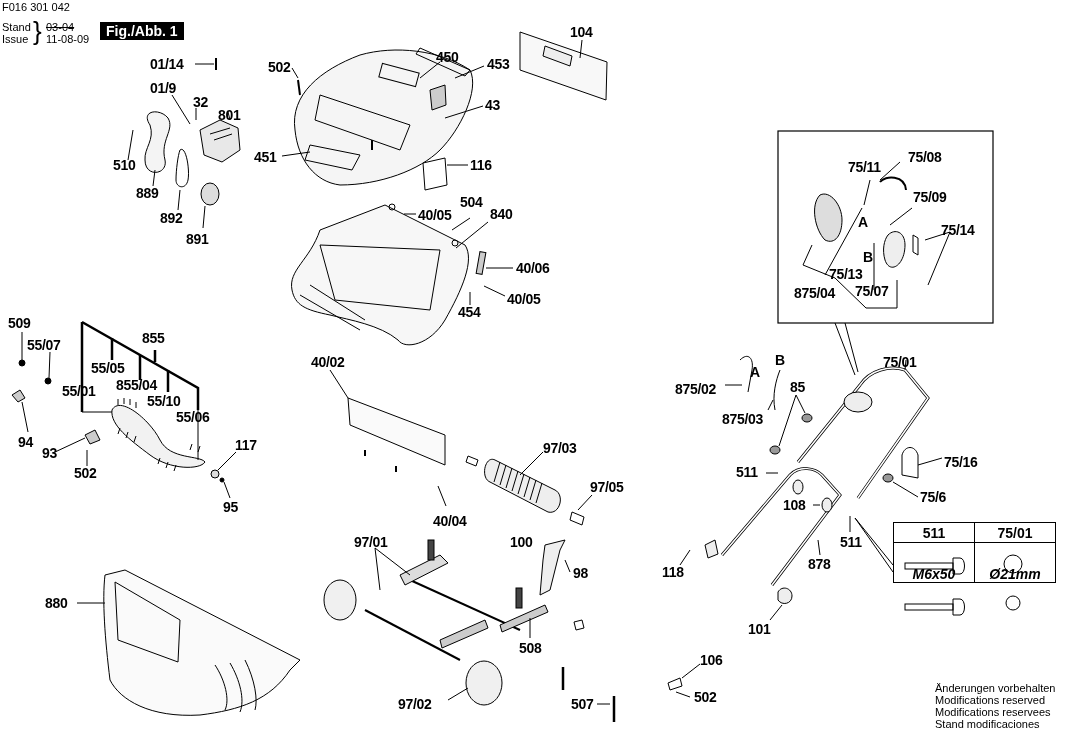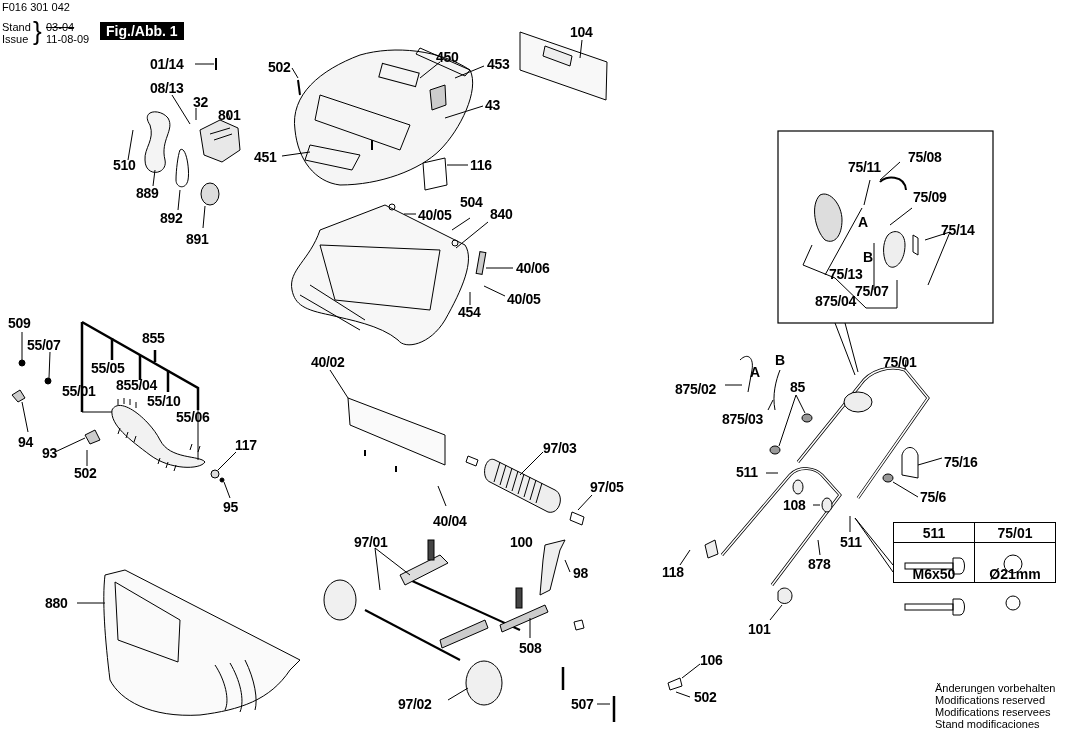--- a/index.html
+++ b/index.html
@@ -210,21 +210,21 @@
       <path d="M953 558 L960 558 C966 558 966 574 960 574 L953 574 Z"></path>
       <circle cx="1013" cy="564" r="9"></circle>
       <rect x="905" y="604" width="48" height="6"></rect>
       <path d="M953 599 L960 599 C966 599 966 615 960 615 L953 615 Z"></path>
       <circle cx="1013" cy="603" r="7"></circle>
     </g>
   </g>
 </svg>
 
 <div class="lbl" style="left:150px;top:57px;">01/14</div>
-<div class="lbl" style="left:150px;top:81px;">08/13</div>
+<div class="lbl" style="left:150px;top:81px;">01/9</div>
 <div class="lbl" style="left:193px;top:95px;">32</div>
 <div class="lbl" style="left:218px;top:108px;">801</div>
 <div class="lbl" style="left:113px;top:158px;">510</div>
 <div class="lbl" style="left:136px;top:186px;">889</div>
 <div class="lbl" style="left:160px;top:211px;">892</div>
 <div class="lbl" style="left:186px;top:232px;">891</div>
 <div class="lbl" style="left:268px;top:60px;">502</div>
 <div class="lbl" style="left:436px;top:50px;">450</div>
 <div class="lbl" style="left:487px;top:57px;">453</div>
 <div class="lbl" style="left:485px;top:98px;">43</div>
@@ -265,21 +265,21 @@
 <div class="lbl" style="left:694px;top:690px;">502</div>
 
 <div class="lbl" style="left:848px;top:160px;">75/11</div>
 <div class="lbl" style="left:908px;top:150px;">75/08</div>
 <div class="lbl" style="left:913px;top:190px;">75/09</div>
 <div class="lbl" style="left:941px;top:223px;">75/14</div>
 <div class="lbl" style="left:858px;top:215px;">A</div>
 <div class="lbl" style="left:863px;top:250px;">B</div>
 <div class="lbl" style="left:829px;top:267px;">75/13</div>
 <div class="lbl" style="left:855px;top:284px;">75/07</div>
-<div class="lbl" style="left:794px;top:294px;margin-left:21px;">875/04</div>
+<div class="lbl" style="left:794px;top:286px;">875/04</div>
 
 <div class="lbl" style="left:883px;top:355px;">75/01</div>
 <div class="lbl" style="left:750px;top:365px;">A</div>
 <div class="lbl" style="left:775px;top:353px;">B</div>
 <div class="lbl" style="left:675px;top:382px;">875/02</div>
 <div class="lbl" style="left:790px;top:380px;">85</div>
 <div class="lbl" style="left:722px;top:412px;">875/03</div>
 <div class="lbl" style="left:736px;top:465px;">511</div>
 <div class="lbl" style="left:944px;top:455px;">75/16</div>
 <div class="lbl" style="left:783px;top:498px;">108</div>
@@ -288,21 +288,21 @@
 <div class="lbl" style="left:662px;top:565px;">118</div>
 <div class="lbl" style="left:808px;top:557px;">878</div>
 <div class="lbl" style="left:748px;top:622px;">101</div>
 
 <table class="spec">
   <tbody>
       <tr style="height:20px;">
     <td>511</td>
     <td>75/01</td>
   </tr>
-  <tr style="height:40px;">
+  <tr style="height:40px;font-style:italic;">
     <td style="vertical-align:bottom;">M6x50</td>
     <td style="vertical-align:bottom;">Ø21mm</td>
   </tr>
 </tbody>
   </table>
 
 <div class="abs note" style="left:935px;top:682px;">
   <div>Änderungen vorbehalten</div>
   <div>Modifications reserved</div>
   <div>Modifications reservees</div>

